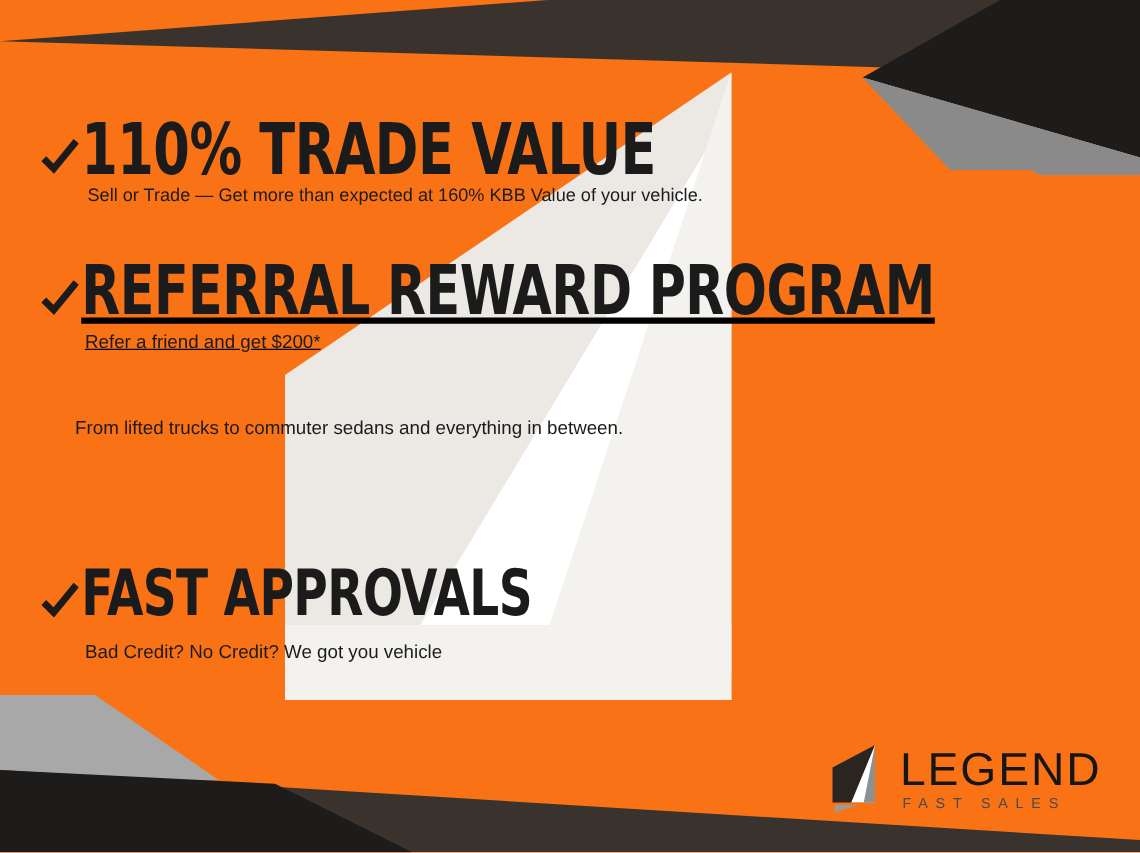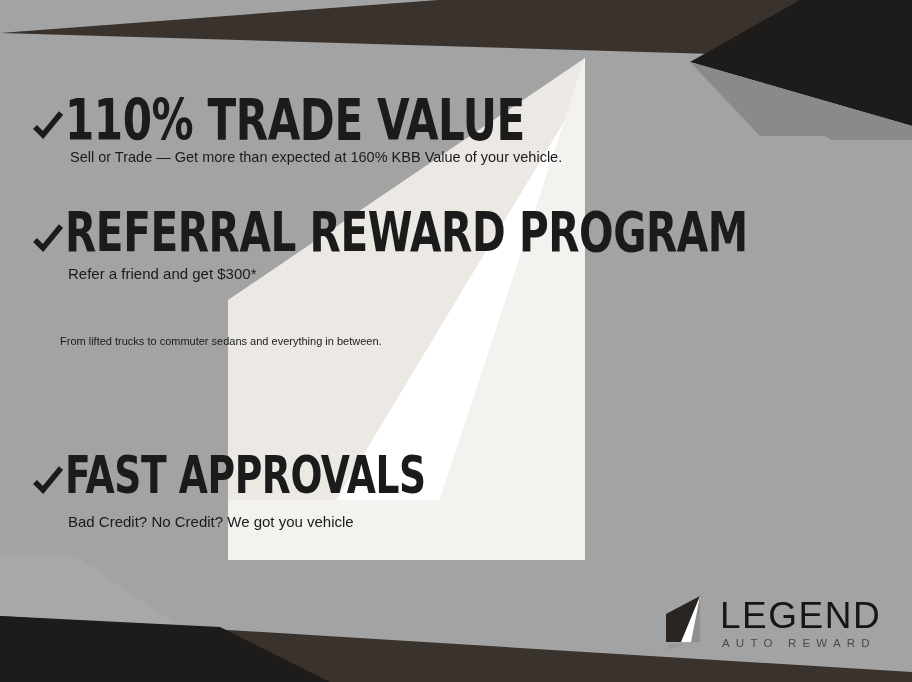--- a/index.html
+++ b/index.html
@@ -7,21 +7,21 @@
     padding: 0;
     background: #ffffff;
   }
   body {
     font-family: "Liberation Sans", sans-serif;
   }
   #banner {
     position: relative;
     width: 912px;
     height: 682px;
-    background: #a3a3a3;
+    background: #f97316;
     overflow: hidden;
   }
   #bg-svg {
     position: absolute;
     inset: 0;
     width: 912px;
     height: 682px;
     display: block;
   }
   #content {
@@ -64,30 +64,30 @@
     line-height: 1.1;
   }
 
   
   #feature-1 { top: 94px; }
   #feature-1 .check-icon { margin: 0 2px 6px 33px; }
   #feature-1 .headline { font-size: 57px; }
   #feature-1 .subline { margin: 4px 0 0 70px; }
 
   
-  #feature-2 { top: 207px; }
+  #feature-2 { top: 207px; text-decoration: underline; }
   #feature-2 .check-icon { margin: 0 2px 5px 33px; }
   #feature-2 .headline { font-size: 55px; }
   #feature-2 .subline { margin: 8px 0 0 68px; font-size: 15px; }
 
   
   #feature-3 { top: 333px; }
   #feature-3 .check-icon { margin: 0 1px 4px 33px; }
   #feature-3 .headline { font-size: 49px; }
-  #feature-3 .subline { margin: 2px 0 0 60px; font-size: 11px; }
+  #feature-3 .subline { margin: 2px 0 0 60px; font-size: 15px; }
 
   
   #feature-4 { top: 453px; }
   #feature-4 .check-icon { margin: 0 2px 5px 33px; }
   #feature-4 .headline { font-size: 51px; }
   #feature-4 .subline { margin: 14px 0 0 68px; font-size: 15px; }
 
   
   #logo {
     position: absolute;
@@ -160,21 +160,21 @@
       <div class="subline">Sell or Trade — Get more than expected at 160% KBB Value of your vehicle.</div>
     </div>
 
     <div class="feature" id="feature-2">
       <div class="feature-head">
         <svg class="check-icon" width="30" height="30" viewBox="0 0 30 30" aria-hidden="true">
           <path d="M2 17 L10 25 L28 3" fill="none" stroke="#1b1b1b" stroke-width="5.5" stroke-linecap="butt" stroke-linejoin="miter"></path>
         </svg>
         <span class="headline">REFERRAL REWARD PROGRAM</span>
       </div>
-      <div class="subline">Refer a friend and get $300*</div>
+      <div class="subline">Refer a friend and get $200*</div>
     </div>
 
     <div class="feature" id="feature-3">
       <div class="subline">From lifted trucks to commuter sedans and everything in between.</div>
     </div>
 
     <div class="feature" id="feature-4">
       <div class="feature-head">
         <svg class="check-icon" width="30" height="30" viewBox="0 0 30 30" aria-hidden="true">
           <path d="M2 17 L10 25 L28 3" fill="none" stroke="#1b1b1b" stroke-width="5.5" stroke-linecap="butt" stroke-linejoin="miter"></path>
@@ -186,18 +186,18 @@
 
     <div id="logo">
       <svg id="logo-mark" width="46" height="56" viewBox="0 0 46 56" aria-hidden="true">
         <polygon points="2,20 36,2 36,48 2,48" fill="#2b2522"></polygon>
         <polygon points="36,2 36,48 17,48" fill="#ffffff"></polygon>
         <polygon points="36,2 36,48 27,48" fill="#8f8f8f"></polygon>
         <polygon points="4,50 22,50 4,56" fill="#9a9a9a"></polygon>
       </svg>
       <div id="logo-words">
         <span id="logo-name">LEGEND</span>
-        <span id="logo-tagline">AUTO REWARD</span>
+        <span id="logo-tagline">FAST SALES</span>
       </div>
     </div>
 
   </div>
 </div>
 
 </body></html>

